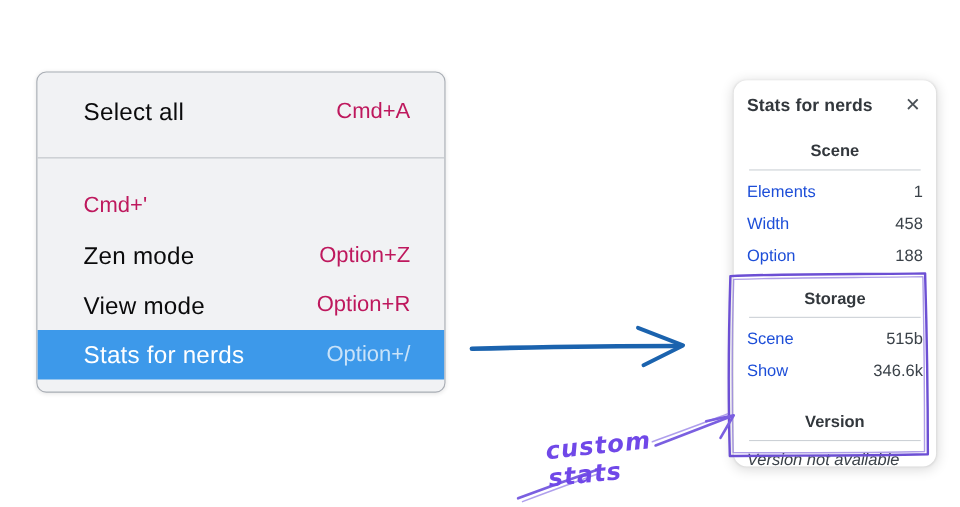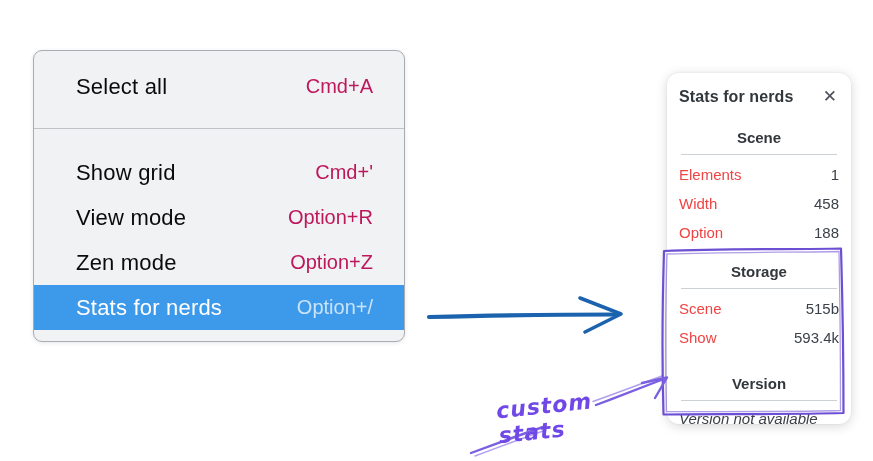--- a/index.html
+++ b/index.html
@@ -2,21 +2,21 @@
 <html><head>
 <meta charset="utf-8">
 <style>
   * { margin:0; padding:0; box-sizing:border-box; }
   html,body { width:873px; height:461px; background:#ffffff; overflow:hidden;
               font-family:"Liberation Sans", sans-serif; }
   .canvas { position:relative; width:873px; height:461px; background:#fff; }
 
   
   .menu {
-    position:absolute; left:33px; top:50px; width:372px; height:292px;
+    position:absolute; left:33px; top:65px; width:372px; height:292px;
     background:#f1f2f4; border:1px solid #a8adb4; border-radius:9px;
     box-shadow:0 1px 4px rgba(0,0,0,0.10);
     padding-top:13px; padding-bottom:12px; overflow:hidden;
   }
   .menu-row {
     height:45px; display:flex; align-items:center; justify-content:space-between;
     padding:0 31px 0 42px; cursor:default;
   }
   .menu-row .lbl { font-size:22px; color:#0b0b0c; letter-spacing:0.2px; }
   .menu-row .sc  { font-size:20px; color:#be185d; }
@@ -41,21 +41,21 @@
     line-height:1; padding:2px; font-family:"DejaVu Sans", sans-serif;
   }
   .sec-head {
     text-align:center; font-weight:bold; font-size:15px; color:#32373c;
   }
   .sec-head.scene   { margin-top:22px; }
   .sec-head.storage { margin-top:16px; }
   .sec-head.version { margin-top:23px; }
   .sec-rule { border:none; border-top:1px solid #ccd1d6; margin:8px 2px 5px 2px; }
   .stat-row { display:flex; justify-content:space-between; line-height:29px; }
-  .stat-row .k { color:#ef4444; }
+  .stat-row .k { color:#1d4ed8; }
   .stat-row .v { color:#3b4249; }
   .version-note { line-height:26px; margin-top:2px; color:#3b4249; white-space:nowrap;font-style:italic; }
 
   
   .overlay { position:absolute; left:0; top:0; width:873px; height:461px; pointer-events:none; }
   .custom-stats-label {
     position:absolute; left:497px; top:390px; width:160px;
     font-size:22px; font-style:italic; font-weight:bold; color:#7048e8;
     transform:rotate(-6deg); letter-spacing:1px; pointer-events:none;
     font-family:"DejaVu Sans", sans-serif;
@@ -66,30 +66,29 @@
 
 <div class="canvas">
 
   <div class="menu">
     <div class="menu-row">
       <span class="lbl">Select all</span>
       <span class="sc">Cmd+A</span>
     </div>
     <hr class="menu-divider">
     <div class="menu-row">
-      <span class="lbl">Show grid</span>
       <span class="sc">Cmd+'</span>
+    </div>
+    <div class="menu-row">
+      <span class="lbl">Zen mode</span>
+      <span class="sc">Option+Z</span>
     </div>
     <div class="menu-row">
       <span class="lbl">View mode</span>
       <span class="sc">Option+R</span>
-    </div>
-    <div class="menu-row">
-      <span class="lbl">Zen mode</span>
-      <span class="sc">Option+Z</span>
     </div>
     <div class="menu-row selected">
       <span class="lbl">Stats for nerds</span>
       <span class="sc">Option+/</span>
     </div>
   </div>
 
   <div class="panel">
     <div class="panel-head">
       <span class="panel-title">Stats for nerds</span>
@@ -112,21 +111,21 @@
     </div>
 
     <div class="sec-head storage">Storage</div>
     <hr class="sec-rule">
     <div class="stat-row">
       <span class="k">Scene</span>
       <span class="v">515b</span>
     </div>
     <div class="stat-row">
       <span class="k">Show</span>
-      <span class="v">593.4k</span>
+      <span class="v">346.6k</span>
     </div>
 
     <div class="sec-head version">Version</div>
     <hr class="sec-rule">
     <div class="version-note">Version not available</div>
   </div>
 
   <svg class="overlay" viewBox="0 0 873 461">
 
     <g stroke="#1b63ae" fill="none" stroke-linecap="round" stroke-linejoin="round">

